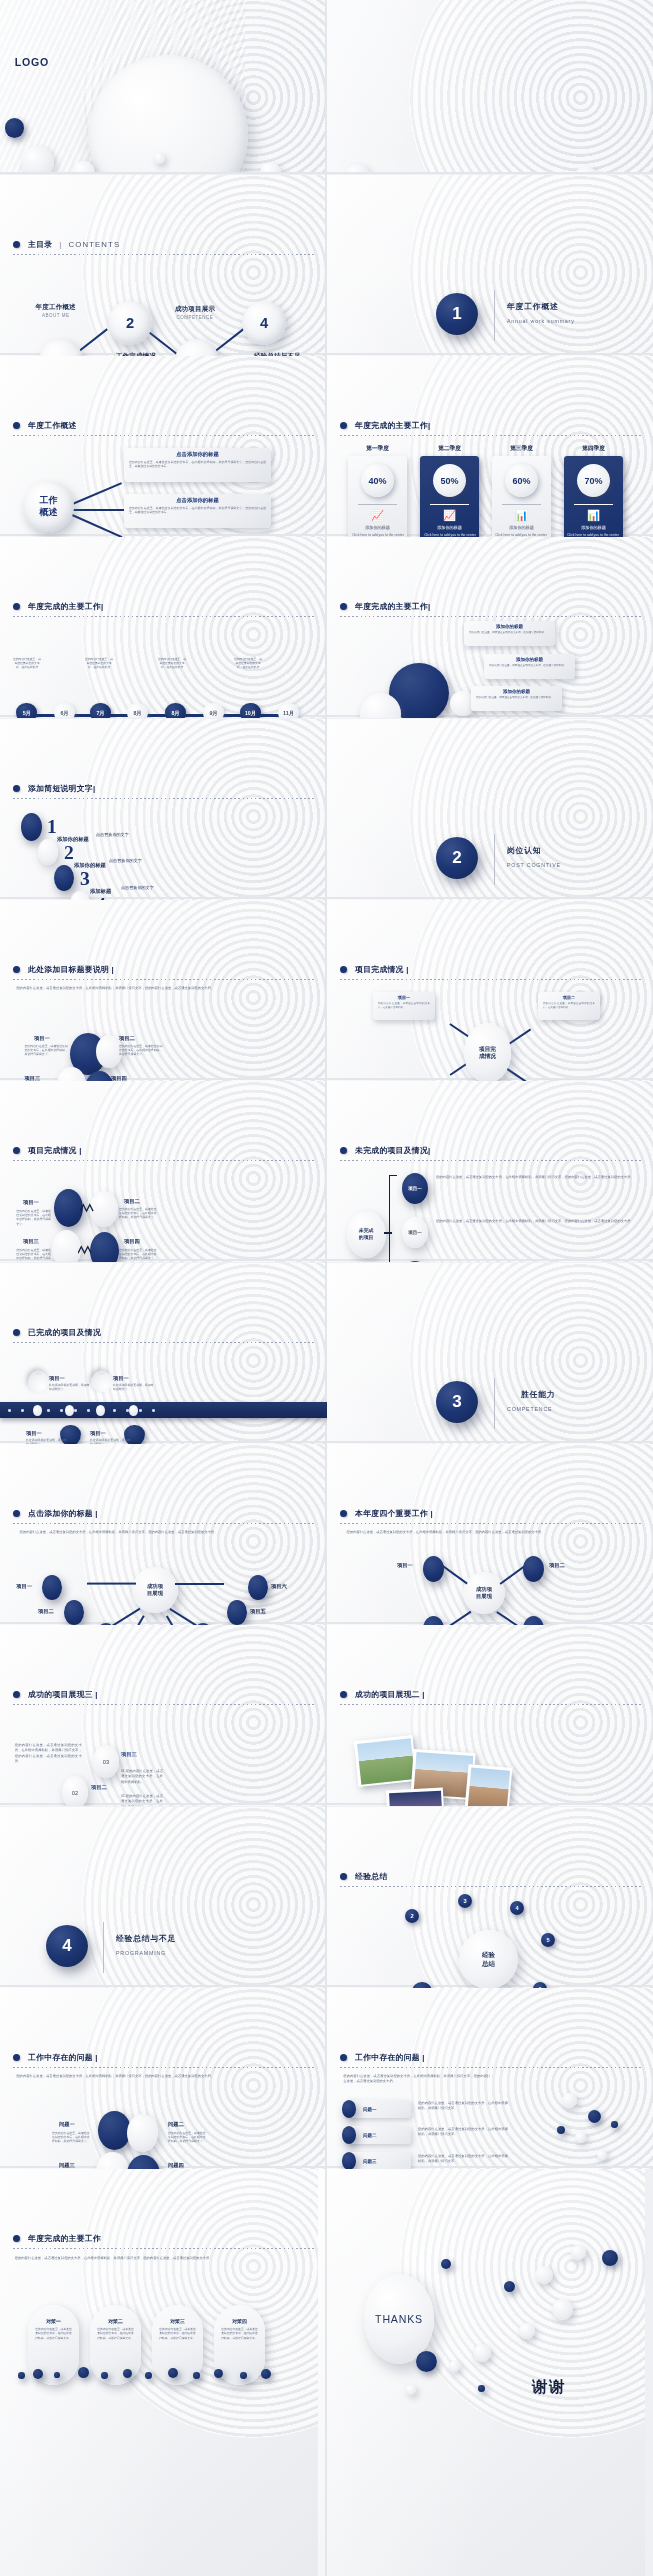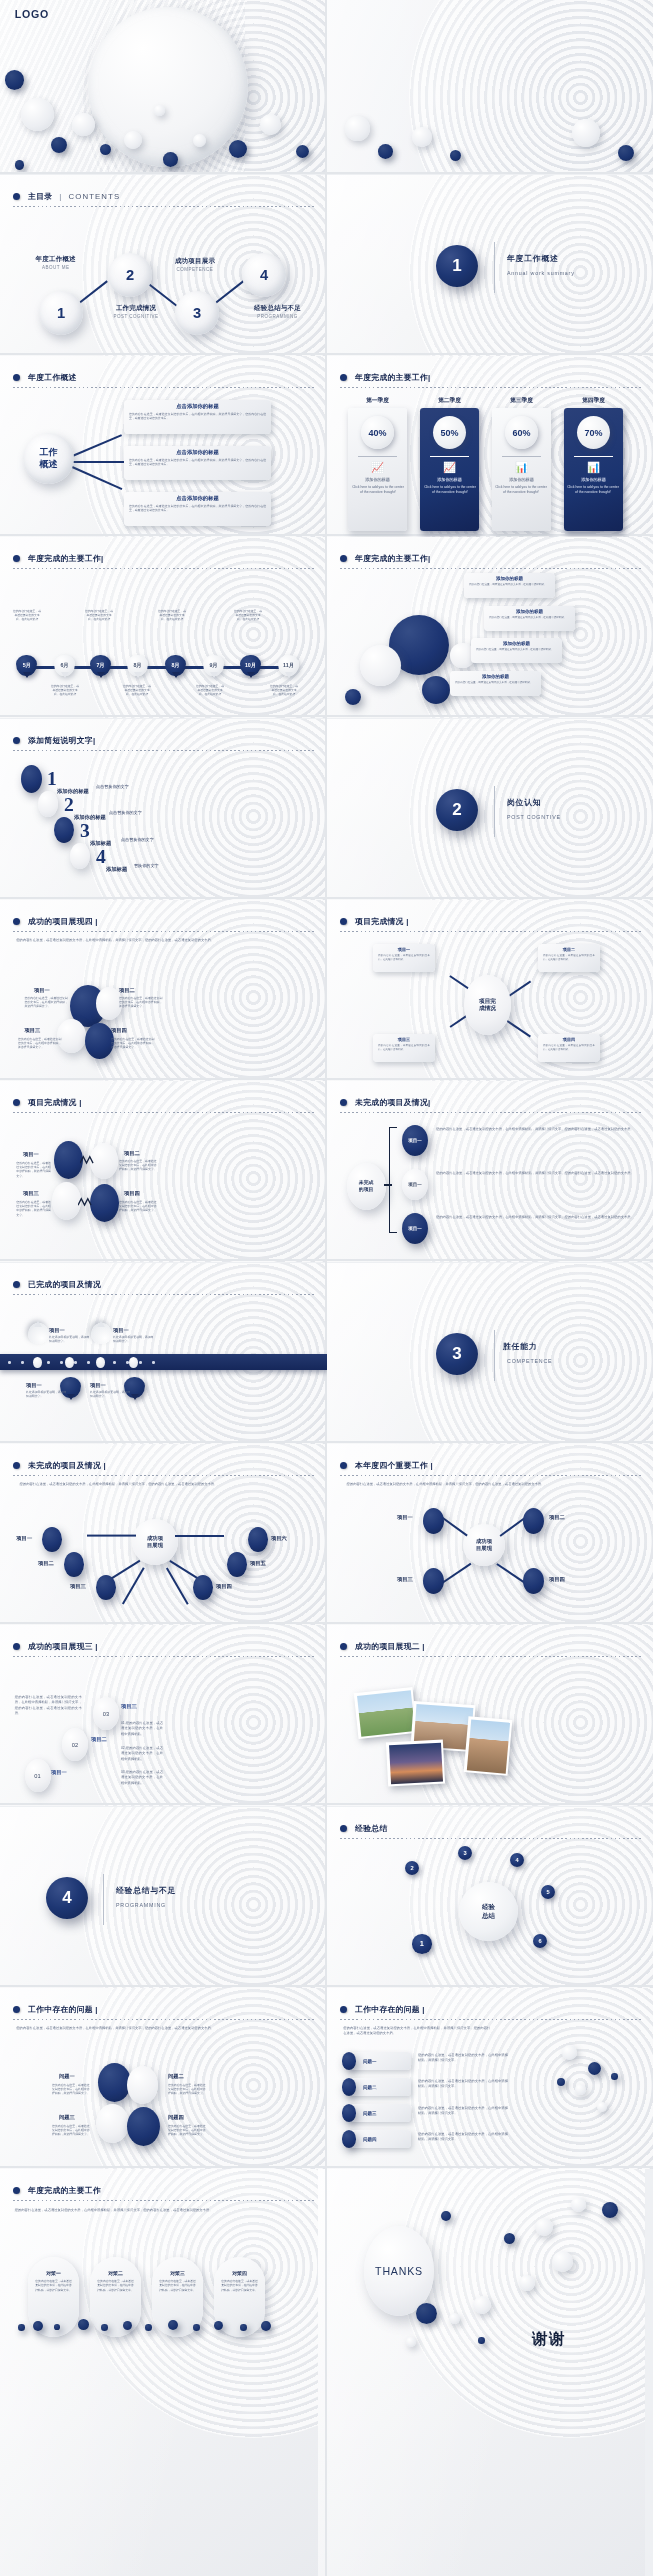--- a/index.html
+++ b/index.html
@@ -24,21 +24,21 @@
       repeating-radial-gradient(circle at 50% 50%,
         rgba(255,255,255,.95) 0px, rgba(255,255,255,.95) 4.1px,
         rgba(205,210,218,.30) 4.9px, rgba(205,210,218,.30) 7.4px);
     opacity:.75; pointer-events:none;
   }
   .slide::after{
     content:""; position:absolute; inset:0;
     background:linear-gradient(105deg,rgba(255,255,255,.55),rgba(255,255,255,0) 60%);
     pointer-events:none;
   }
-  .inner{ position:relative; z-index:3; width:100%; height:100%; }
+  .inner{ position:relative; z-index:3; width:100%; height:100%;margin-top:48px; }
 
   
   .shead{ position:absolute; left:13px; top:13px; right:13px; }
   .shead .bullet{
     display:inline-block; width:7.4px; height:7.4px; border-radius:50%;
     background:#1b3470; vertical-align:middle; margin-right:4.1px;
     box-shadow:0.8px 0.8px 1.6px rgba(0,0,0,.25);
   }
   .shead .t{
     display:inline-block; font-size:7.8px; font-weight:bold; color:#16264f;
@@ -491,21 +491,21 @@
       <div class="sec-div" style="left:167px;top:67px;height:51px"></div>
       <div class="sec-cn" style="left:180px;top:78px">岗位认知</div>
       <div class="sec-en" style="left:180px;top:95px">POST COGNTIVE</div>
     </div>
   </div>
 
   <div class="slide" style="left:0;top:900px">
     <div class="inner">
       <div class="shead">
         <span class="bullet"></span>
-        <span class="t">成功的项目展现四 |</span>
+        <span class="t">此处添加目标题要说明 |</span>
         <div class="rule"></div>
       </div>
       <div class="txt-para" style="left:16.3px;top:38px;width:278px">您的内容打在这里，或者通过复制您的文本后，在此框中选择粘贴，并选择只保留文字，您的内容打在这里，或者通过复制您的文本后。</div>
 
       <div class="ell b" style="left:70px;top:85px;width:36px;height:42px"></div>
       <div class="ell w" style="left:96px;top:87px;width:26px;height:33px"></div>
       <div class="ell w" style="left:57px;top:119px;width:29px;height:34px"></div>
       <div class="ell b" style="left:85px;top:123px;width:29px;height:36px"></div>
 
       <div class="txt-cn" style="position:absolute;left:34px;top:87px">项目一</div>
@@ -649,30 +649,30 @@
       <div class="txt-para" style="left:109px;top:134px;width:199px">您的内容打在这里，或者通过复制您的文本后，在此框中选择粘贴，并选择只保留文字，您的内容打在这里，或者通过复制您的文本后。</div>
     </div>
   </div>
 
   <div class="slide" style="left:327px;top:1263px">
     <div class="inner">
       <div class="sec-num" style="left:109px;top:70px">
           <span>3</span>
         </div>
       <div class="sec-div" style="left:167px;top:67px;height:51px"></div>
-      <div class="sec-cn" style="left:176px;top:78px">胜任能力</div>
+      <div class="sec-cn" style="left:194px;top:78px">胜任能力</div>
       <div class="sec-en" style="left:180px;top:95px">COMPETENCE</div>
     </div>
   </div>
 
   <div class="slide" style="left:0;top:1444px">
     <div class="inner">
       <div class="shead">
         <span class="bullet"></span>
-        <span class="t">未完成的项目及情况 |</span>
+        <span class="t">点击添加你的标题 |</span>
         <div class="rule"></div>
       </div>
       <div class="txt-para" style="left:19.6px;top:38px;width:286px">您的内容打在这里，或者通过复制您的文本后，在此框中选择粘贴，并选择只保留文字，您的内容打在这里，或者通过复制您的文本后。</div>
       <div class="mm-center" style="left:132px;top:75px;width:46px;height:46px;font-size:5.3px">成功项<br>目展现</div>
 
       <div class="mm-line" style="left:136px;top:91px;width:49px;transform:rotate(180deg)"></div>
       <div class="mm-line" style="left:175px;top:91px;width:49px"></div>
       <div class="mm-line" style="left:140px;top:116px;width:47px;transform:rotate(148deg)"></div>
       <div class="mm-line" style="left:170px;top:116px;width:47px;transform:rotate(32deg)"></div>
       <div class="mm-line" style="left:144px;top:123px;width:42px;transform:rotate(120deg)"></div>

